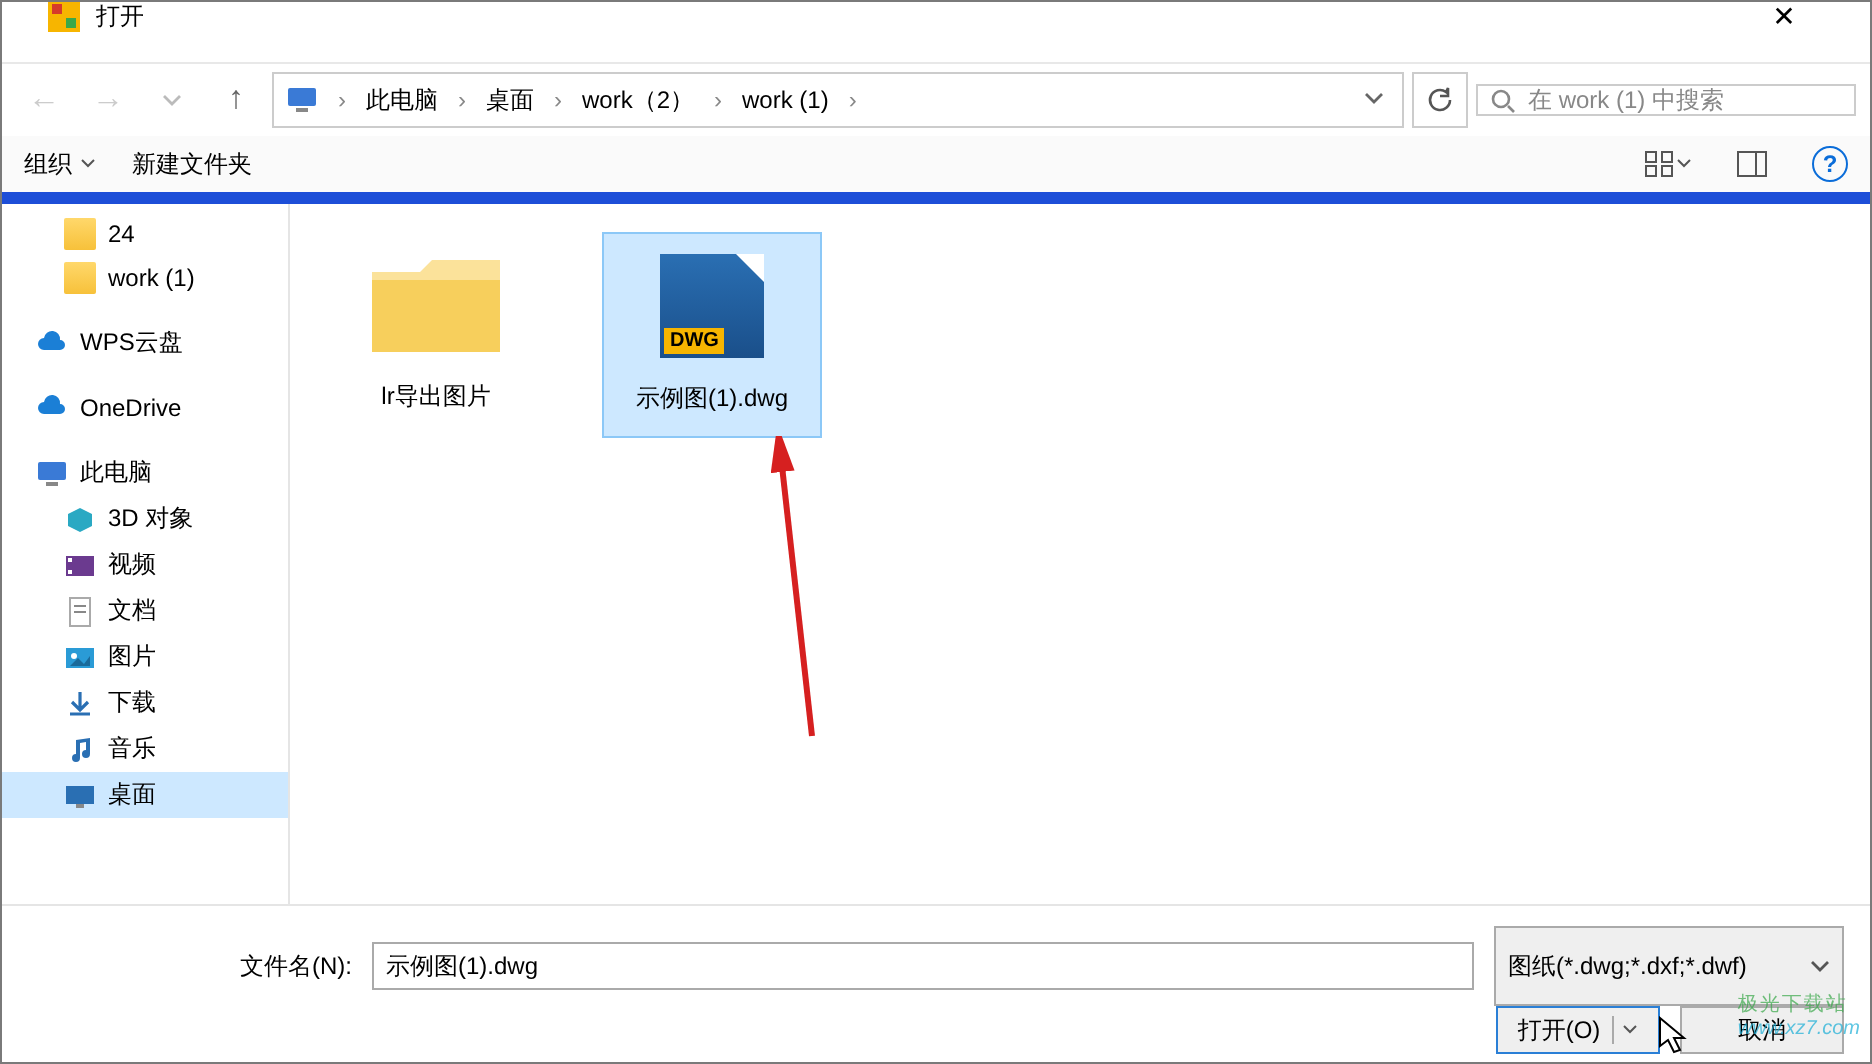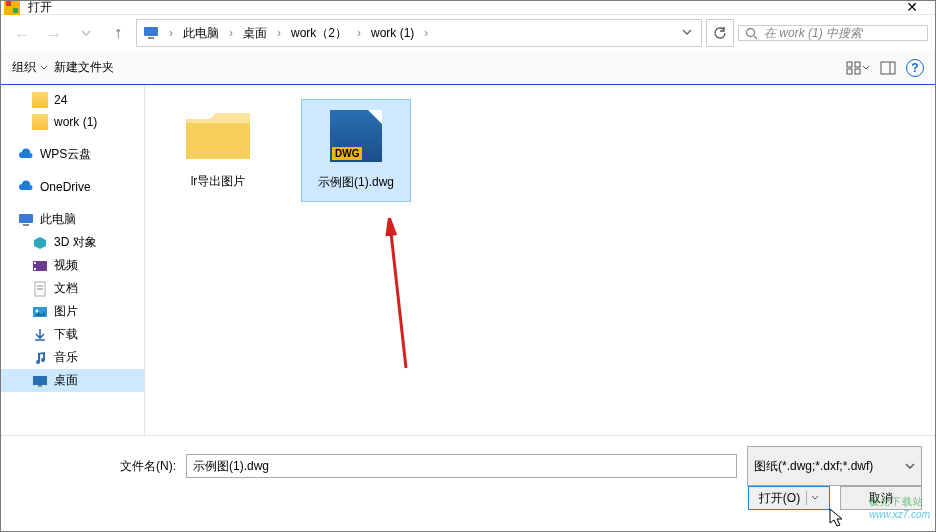--- a/index.html
+++ b/index.html
@@ -1,34 +1,34 @@
 <!DOCTYPE html>
 <html><head>
 <meta charset="utf-8">
 <style>
 * { margin: 0; padding: 0; box-sizing: border-box; font-family: "Microsoft YaHei", "Segoe UI", sans-serif; }
 body { background: #fff; width: 936px; height: 532px; overflow: hidden; position: relative; }
 
-.titlebar { height: 15px; display: flex; align-items: center; padding: 0 4px; border-bottom: 1px solid #e8e8e8; }
+.titlebar { height: 32px; display: flex; align-items: flex-start; padding: 0 24px; border-bottom: 1px solid #e8e8e8; }
 .titlebar .app-icon { width: 16px; height: 16px; margin-right: 8px; }
 .titlebar .title { font-size: 12px; flex: 1; }
 .titlebar .close { width: 40px; text-align: center; font-size: 14px; cursor: pointer; }
 
 .navbar { height: 36px; display: flex; align-items: center; padding: 0 8px; gap: 4px; }
 .nav-btn { width: 28px; height: 28px; display: flex; align-items: center; justify-content: center; cursor: pointer; color: #666; }
 .nav-btn.disabled { color: #ccc; }
 .breadcrumb { flex: 1; height: 28px; border: 1px solid #ccc; display: flex; align-items: center; padding: 0 6px; gap: 2px; font-size: 12px; }
 .breadcrumb .pc-icon { width: 16px; height: 16px; margin-right: 4px; }
 .breadcrumb .sep { color: #888; padding: 0 4px; }
 .breadcrumb .crumb { cursor: pointer; padding: 2px 4px; }
 .breadcrumb .dd { width: 16px; text-align: center; color: #666; margin-left: auto; }
 .refresh-btn { width: 28px; height: 28px; border: 1px solid #ccc; display: flex; align-items: center; justify-content: center; cursor: pointer; }
-.searchbox { width: 190px; height: 16px; border: 1px solid #ccc; display: flex; align-items: center; padding: 0 6px; gap: 6px; color: #888; font-size: 12px; font-style: italic; }
-
-.toolbar { height: 34px; display: flex; align-items: center; padding: 0 12px; gap: 6px; border-bottom: 1px solid #1d4ed8; background: #fafafa; font-size: 12px; }
+.searchbox { width: 190px; height: 16px; border: 1px solid #ccc; display: flex; align-items: center; padding: 0 6px; gap: 6px; color: #888; font-size: 12px; }
+
+.toolbar { height: 34px; display: flex; align-items: center; padding: 0 12px; gap: 18px; border-bottom: 6px solid #1d4ed8; background: #fafafa; font-size: 12px; }
 .toolbar .lbl { cursor: pointer; display: flex; align-items: center; gap: 4px; }
 .toolbar .spacer { flex: 1; }
 .toolbar .iconbtn { width: 24px; height: 24px; display: flex; align-items: center; justify-content: center; cursor: pointer; color: #555; }
 .toolbar .help { color: #0b6dd9; font-weight: bold; border: 1px solid #0b6dd9; border-radius: 50%; width: 18px; height: 18px; display: flex; align-items: center; justify-content: center; font-size: 12px; }
 
 .main { display: flex; height: 350px; }
 .sidebar { width: 145px; border-right: 1px solid #e5e5e5; overflow-y: auto; font-size: 12px; padding-top: 4px; }
 .sidebar::-webkit-scrollbar { width: 14px; }
 .sidebar::-webkit-scrollbar-thumb { background: #c7c7c7; }
 .sidebar::-webkit-scrollbar-track { background: #f0f0f0; }

